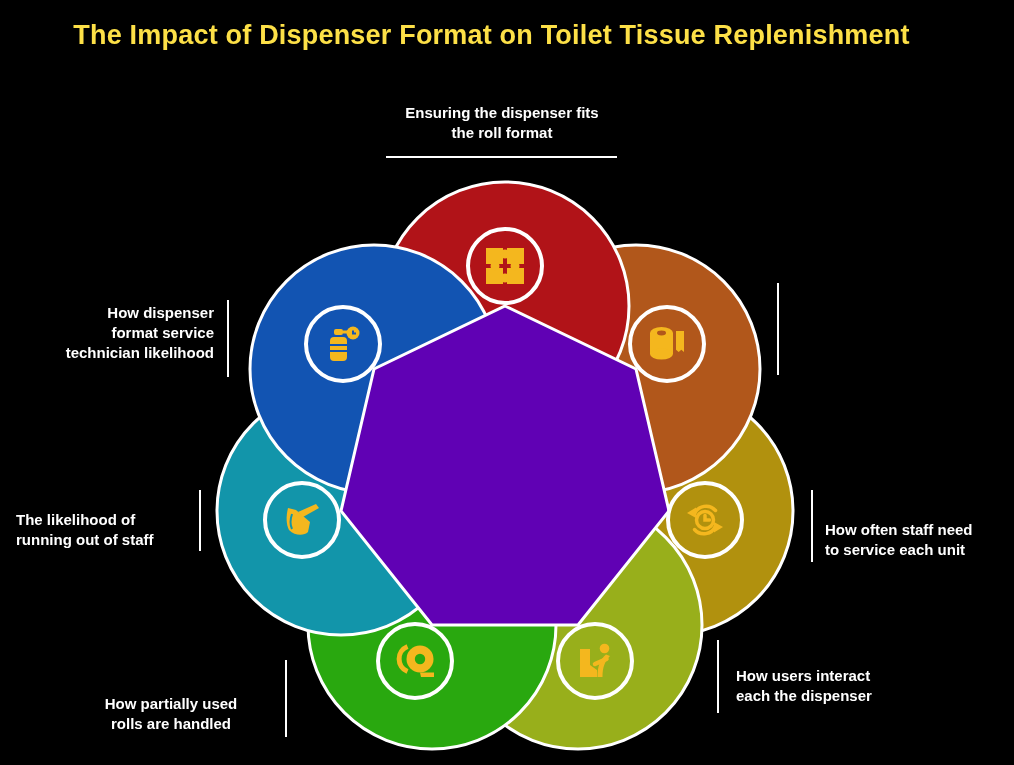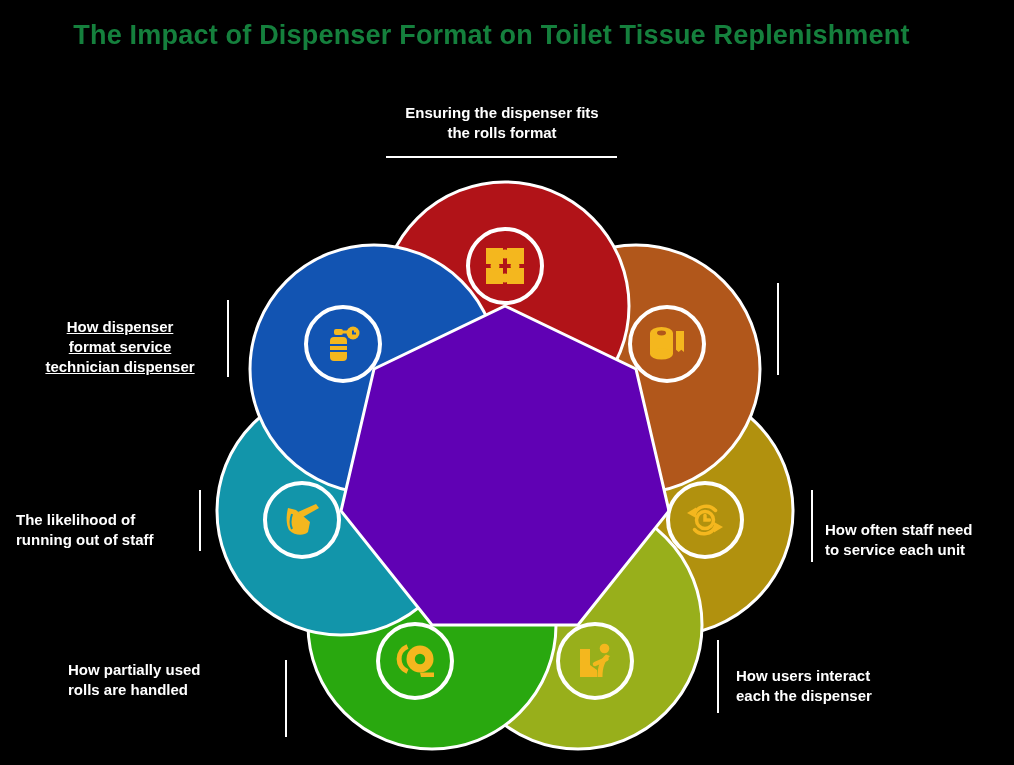--- a/index.html
+++ b/index.html
@@ -2,37 +2,37 @@
 <html><head>
 <meta charset="utf-8">
 <style>
   html,body{margin:0;padding:0;background:#000;}
   .stage{
     position:relative;width:1014px;height:765px;background:#000;
     font-family:"Liberation Sans", sans-serif;overflow:hidden;
   }
   .title{
     position:absolute;left:0;top:20px;width:983px;text-align:center;
-    font-size:27px;font-weight:bold;color:#15803d;letter-spacing:.2px;
+    font-size:27px;font-weight:bold;color:#fde047;letter-spacing:.2px;
   }
   .diagram-svg{position:absolute;left:0;top:0;}
   .petal{stroke:#ffffff;stroke-width:3;}
   .heptagon{stroke:#ffffff;stroke-width:3;}
   .ring{fill:none;stroke:#ffffff;stroke-width:4;}
   .connector{stroke:#ffffff;stroke-width:2;}
   .label{
     position:absolute;color:#ffffff;font-size:15px;line-height:20px;font-weight:bold;
   }
   .label-top{left:352px;top:103px;width:300px;text-align:center;}
   .label-upper-right{left:790px;top:317px;width:200px;text-align:left;}
   .label-right{left:825px;top:520px;width:200px;text-align:left;}
   .label-lower-right{left:736px;top:666px;width:210px;text-align:left;}
-  .label-lower-left{left:68px;top:660px;width:206px;text-align:left;}
+  .label-lower-left{left:68px;top:694px;width:206px;text-align:center;}
   .label-left{left:16px;top:510px;width:172px;text-align:left;}
-  .label-upper-left{left:26px;top:317px;width:188px;text-align:center;text-decoration:underline;}
+  .label-upper-left{left:26px;top:303px;width:188px;text-align:right;}
 </style>
 </head>
 <body>
 
 <div class="stage">
 
   <div class="title">The Impact of Dispenser Format on Toilet Tissue Replenishment</div>
 
   <svg class="diagram-svg" width="1014" height="765" viewBox="0 0 1014 765">
 
@@ -117,21 +117,21 @@
     <line class="connector" x1="778" y1="283" x2="778" y2="375"></line>
     <line class="connector" x1="812" y1="490" x2="812" y2="562"></line>
     <line class="connector" x1="718" y1="640" x2="718" y2="713"></line>
     <line class="connector" x1="286" y1="660" x2="286" y2="737"></line>
     <line class="connector" x1="200" y1="490" x2="200" y2="551"></line>
     <line class="connector" x1="228" y1="300" x2="228" y2="377"></line>
   </svg>
 
   <div class="label label-top">
     <div>Ensuring the dispenser fits</div>
-    <div>the rolls format</div>
+    <div>the roll format</div>
   </div>
 
 
   <div class="label label-right">
     <div>How often staff need</div>
     <div>to service each unit</div>
   </div>
 
   <div class="label label-lower-right">
     <div>How users interact</div>
@@ -144,16 +144,16 @@
   </div>
 
   <div class="label label-left">
     <div>The likelihood of</div>
     <div>running out of staff</div>
   </div>
 
   <div class="label label-upper-left">
     <div>How dispenser</div>
     <div>format service</div>
-    <div>technician dispenser</div>
+    <div>technician likelihood</div>
   </div>
 
 </div>
 
 </body></html>

